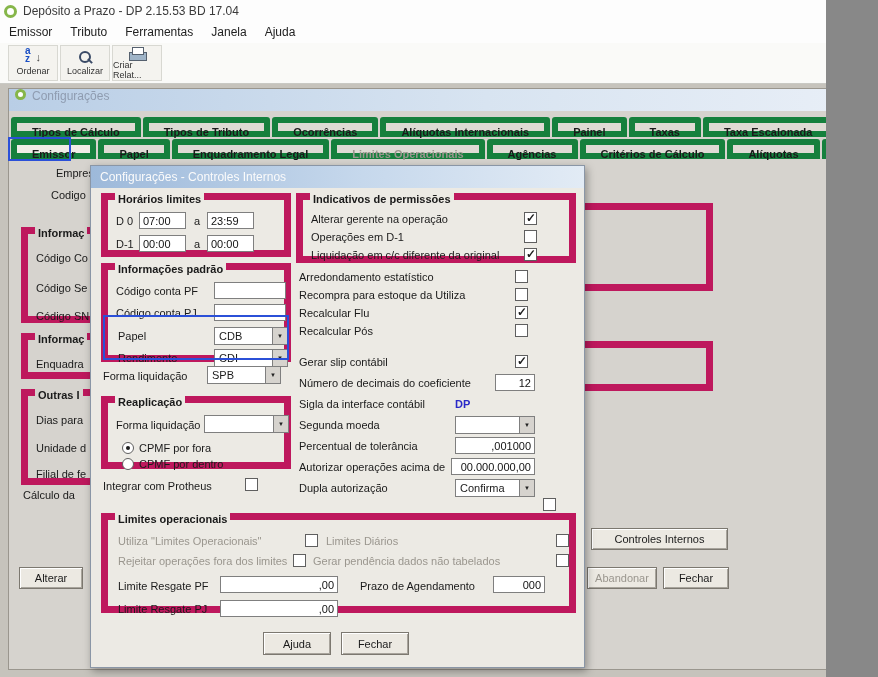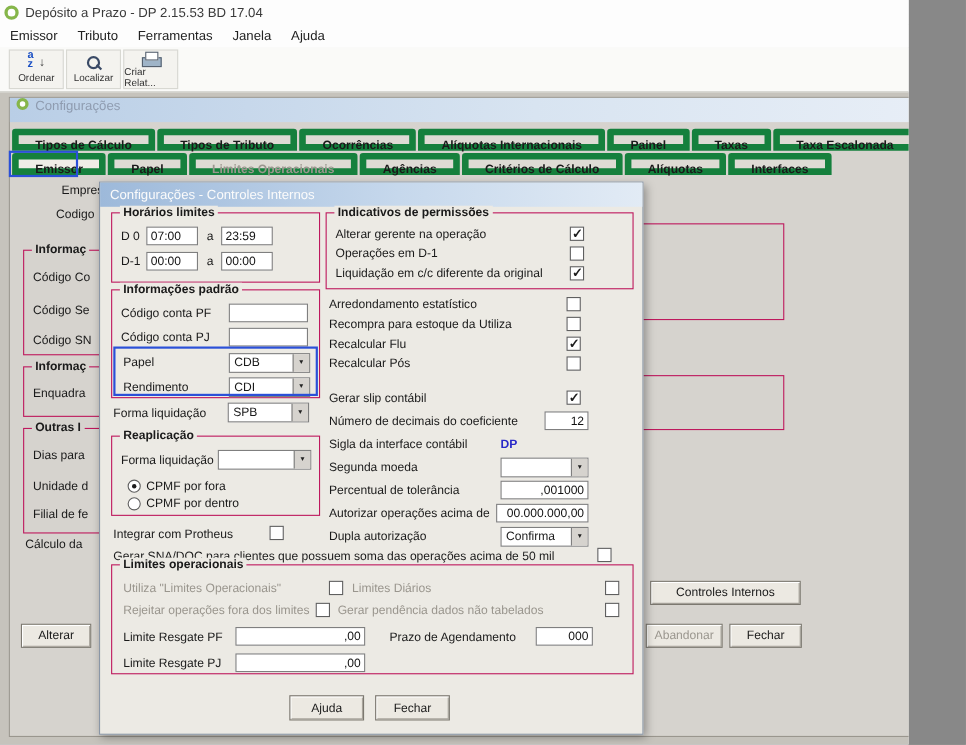--- a/index.html
+++ b/index.html
@@ -26,21 +26,21 @@
   .ico-print::before { content:""; position:absolute; left:0; top:6px; width:16px; height:7px; background:#9fb4c8; border:1px solid #55606e; }
   .ico-print::after { content:""; position:absolute; left:3px; top:1px; width:10px; height:6px; background:#fff; border:1px solid #55606e; }
   
   .mdi-bg { position:absolute; left:0; top:84px; width:878px; height:593px; background:#c6c3bc; }
   .child { position:absolute; left:8px; top:88px; width:870px; height:582px; background:#d6d3ce; border:1px solid #9a968e; }
   .child-titlebar { position:absolute; left:0; top:0; width:100%; height:22px; background:linear-gradient(90deg,#b9cee6 0%,#d8e4f1 55%,#e9eff7 100%); display:flex; gap:6px; padding-left:6px; font-size:12px; color:#8f9cb0; }
   .child-logo { width:11px; height:11px; border:3px solid #86b64a; border-radius:50%; background:#fff; }
   .tabrow { position:absolute; left:2px; display:flex; gap:2px; height:20px; }
   .tab { height:20px; line-height:19px; padding:0 15px; background:#dedbd4; border:6px solid #15803d; border-radius:3px 3px 0 0; font-size:11px; white-space:nowrap; cursor:default;font-weight:bold; }
   .tab.selected { background:#f0ede7; }
-  .grp { position:absolute; border:1px solid #be185d; }
+  .grp { position:absolute; border:7px solid #be185d; }
   .grp .legend { position:absolute; top:-7px; left:7px; padding:0 3px; font-weight:bold; font-size:11px; white-space:nowrap; }
   .form-grp .legend { background:#d6d3ce; }
   .dlg-grp .legend { background:#eceae4; }
   .txt { position:absolute; height:17px; border:1px solid #7f7f7f; background:#fff; font-size:11px; font-family:"Liberation Sans",sans-serif; padding:0 3px; color:#111; }
   .txt.r { text-align:right; }
   .combo { position:absolute; height:18px; border:1px solid #7f7f7f; background:#fff; }
   .combo .val { position:absolute; left:4px; top:2px; font-size:11px; white-space:nowrap; }
   .combo .dd { position:absolute; right:0; top:0; bottom:0; width:15px; background:#d6d3ce; border-left:1px solid #7f7f7f; display:flex; align-items:center; justify-content:center; font-size:6px; color:#222; cursor:default; }
   .cb { position:absolute; width:13px; height:13px; background:#fff; border:1px solid #5f5f5f; }
   .cb.checked::after { content:"\2713"; position:absolute; left:1px; top:-2px; font-size:12px; font-weight:bold; color:#1c1c1c; }
@@ -105,20 +105,21 @@
       <div class="tab">Ocorrências</div>
       <div class="tab">Alíquotas Internacionais</div>
       <div class="tab">Painel</div>
       <div class="tab">Taxas</div>
       <div class="tab">Taxa Escalonada</div>
       <div class="tab">Aplicações Automáticas</div>
     </div>
     <div class="tabrow" style="top:50px">
       <div class="tab selected">Emissor</div>
       <div class="tab">Papel</div>
+      <div class="tab">Enquadramento Legal</div>
       <div class="tab dis">Limites Operacionais</div>
       <div class="tab">Agências</div>
       <div class="tab">Critérios de Cálculo</div>
       <div class="tab">Alíquotas</div>
       <div class="tab">Interfaces</div>
     </div>
 
     <span class="lbl" style="left:47px;top:78px">Empresa</span>
     <span class="lbl" style="left:42px;top:100px">Codigo</span>
     <input class="txt" style="left: 82px; top: 97px; width: 60px;">
@@ -249,21 +250,20 @@
       </div>
       <div class="radio selected" style="left:14px;top:39px"></div>
       <span class="lbl" style="left:31px;top:39px">CPMF por fora</span>
       <div class="radio" style="left:14px;top:55px"></div>
       <span class="lbl" style="left:31px;top:55px">CPMF por dentro</span>
     </div>
 
     <span class="lbl" style="left:12px;top:314px">Integrar com Protheus</span>
     <div class="cb" style="left:154px;top:312px"></div>
 
-    <span class="lbl" style="left:12px;top:334px">Gerar SNA/DOC para clientes que possuem soma das operações acima de 50 mil</span>
     <div class="cb" style="left:452px;top:332px"></div>
 
     <div class="grp dlg-grp" style="left:10px;top:347px;width:475px;height:100px">
       <span class="legend">Limites operacionais</span>
       <span class="lbl dis" style="left:10px;top:15px">Utiliza "Limites Operacionais"</span>
       <div class="cb" style="left:197px;top:14px"></div>
       <span class="lbl dis" style="left:218px;top:15px">Limites Diários</span>
       <div class="cb" style="left:448px;top:14px"></div>
       <span class="lbl dis" style="left:10px;top:35px">Rejeitar operações fora dos limites</span>
       <div class="cb" style="left:185px;top:34px"></div>

